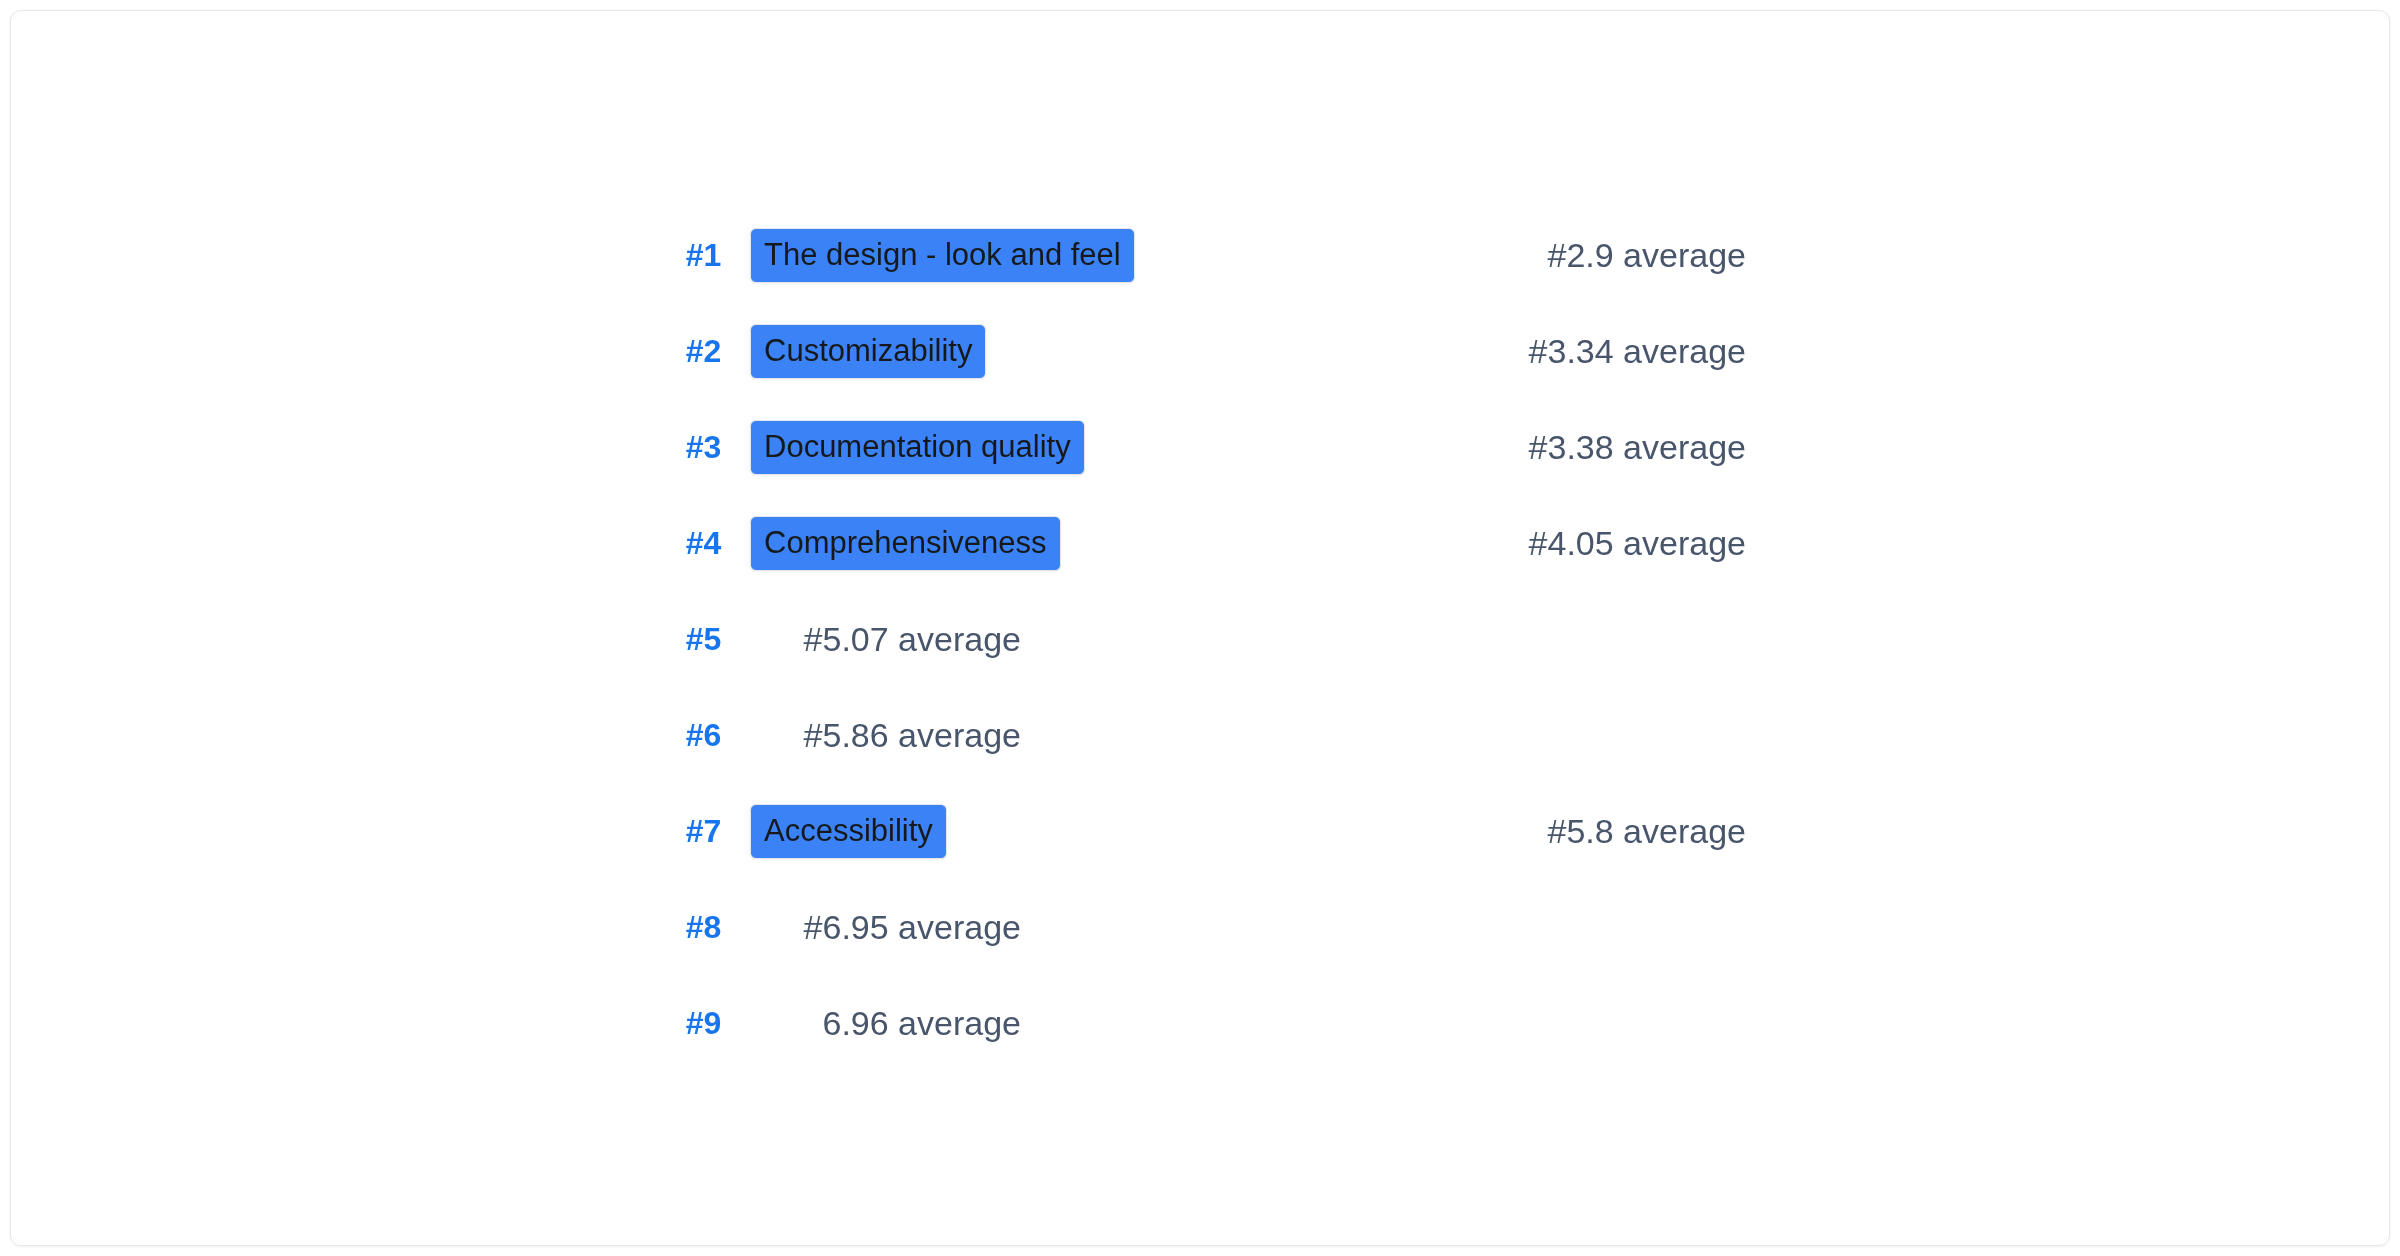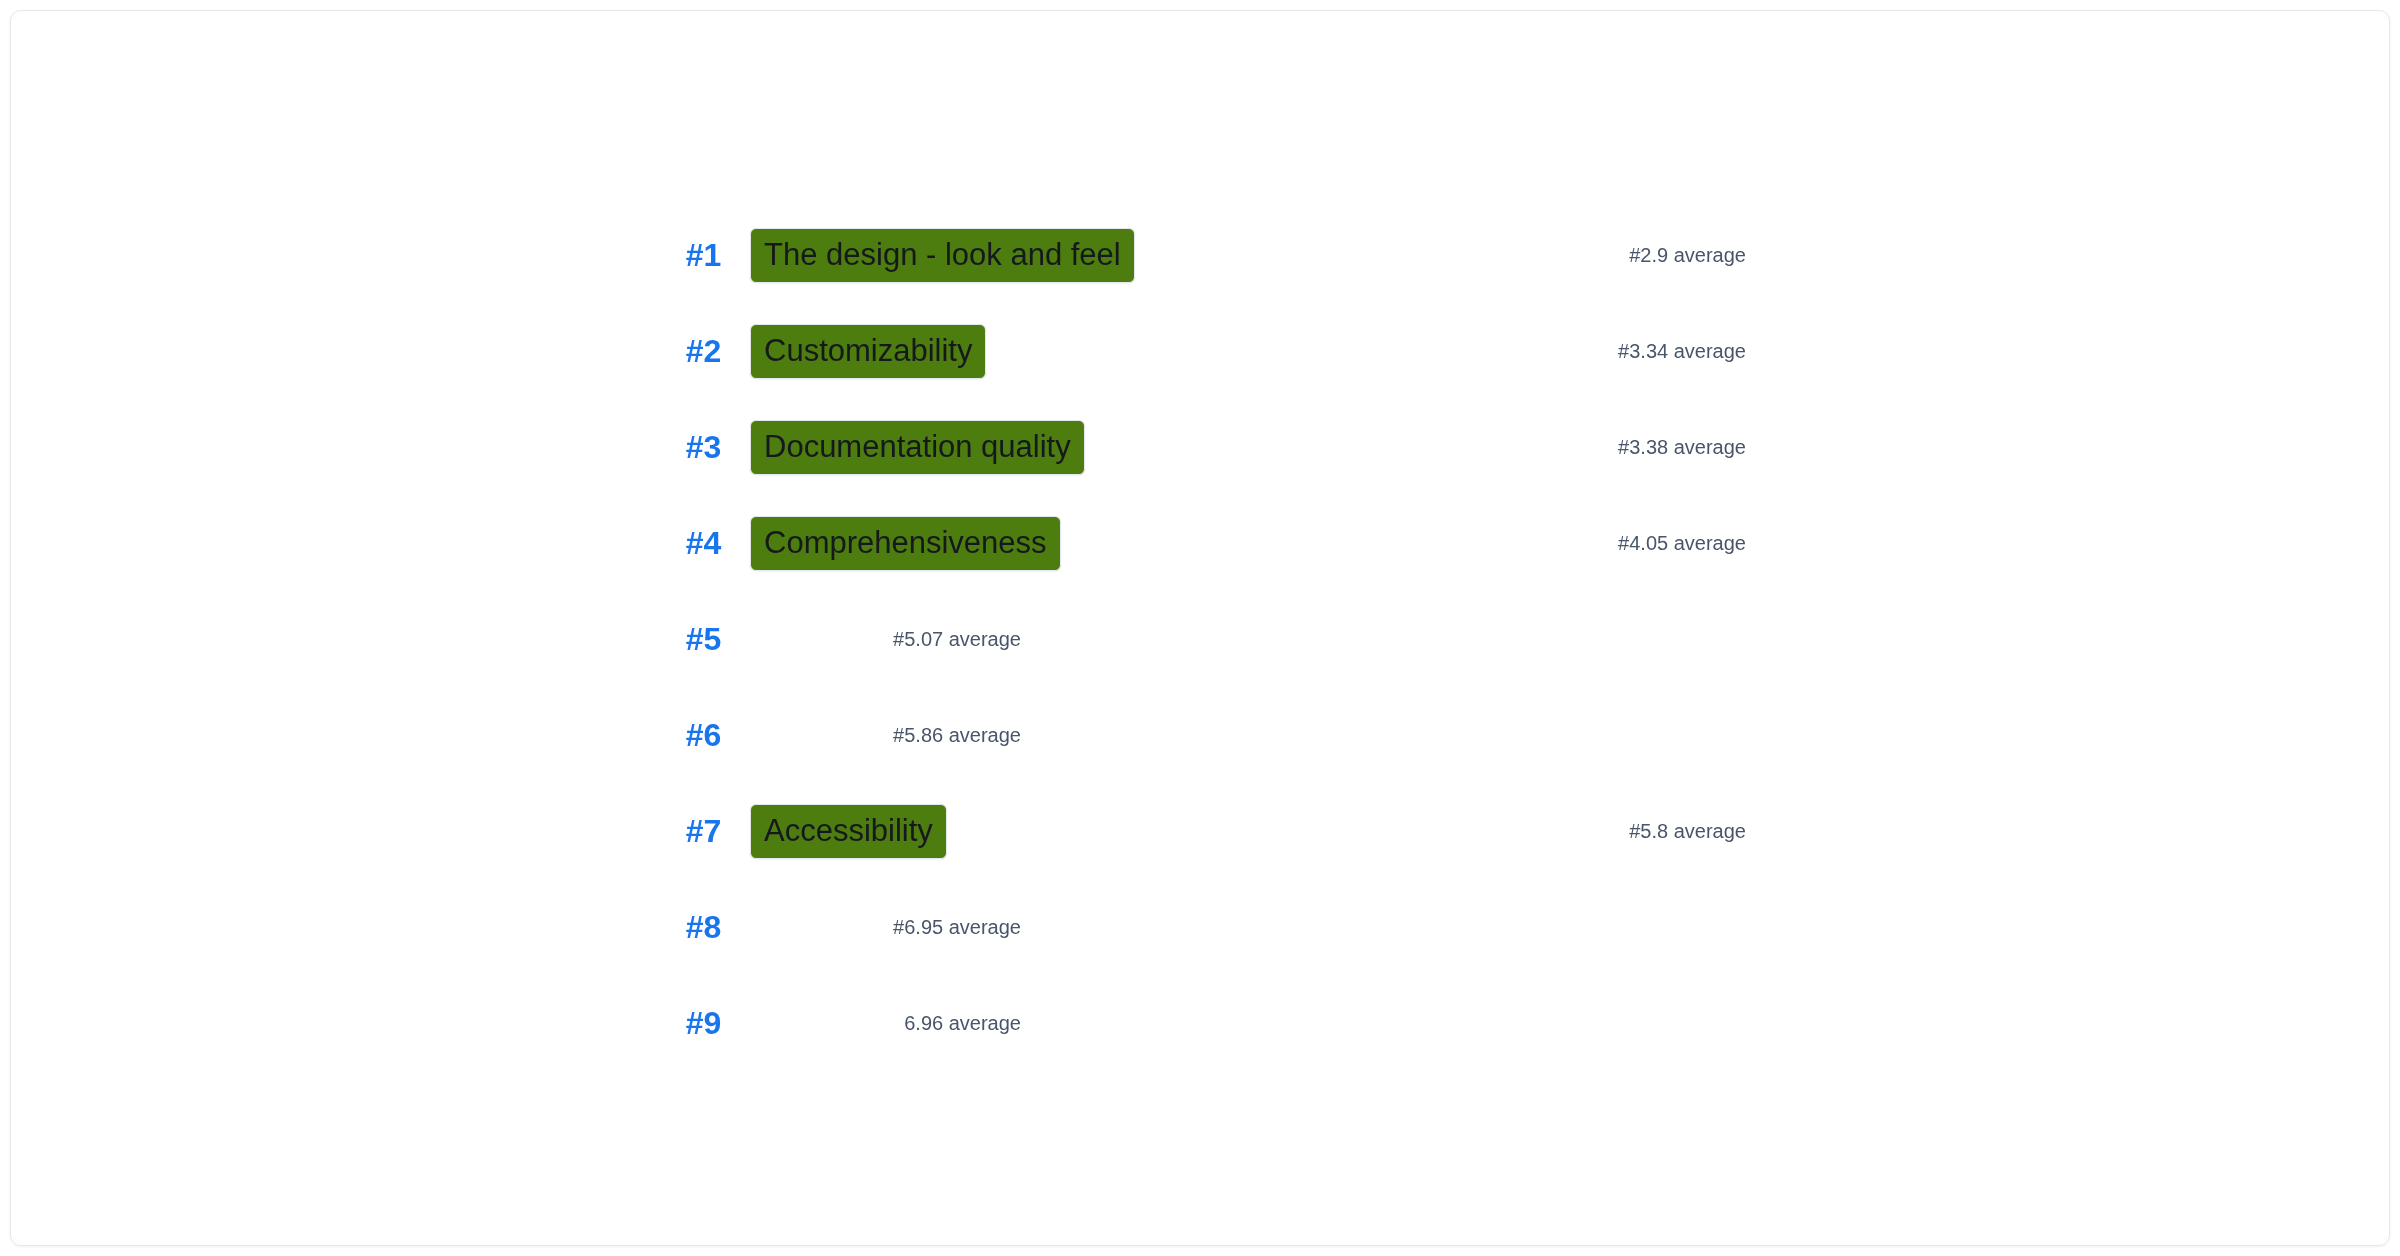--- a/index.html
+++ b/index.html
@@ -57,34 +57,34 @@
     padding-left: 29px;
     display: flex;
     align-items: center;
     min-width: 0;
   }
 
   .tag-pill {
     display: inline-block;
     box-sizing: border-box;
     padding: 10px 13px 12px 13px;
-    background: #4d7c0f;
+    background: #3b82f6;
     border: 1px solid #e4e7ea;
     border-radius: 6px;
     box-shadow: 0 1px 2px rgba(16, 24, 40, 0.05);
     font-size: 31px;
     line-height: 1.0;
     color: #16191c;
     white-space: nowrap;
   }
 
   .average {
     flex: 0 0 300px;
     text-align: right;
-    font-size: 20px;
+    font-size: 34px;
     color: #48556a;
     line-height: 1;
     white-space: nowrap;
   }
 </style>
 </head>
 <body>
 
 <div class="card">
   <div class="ranking-list">

